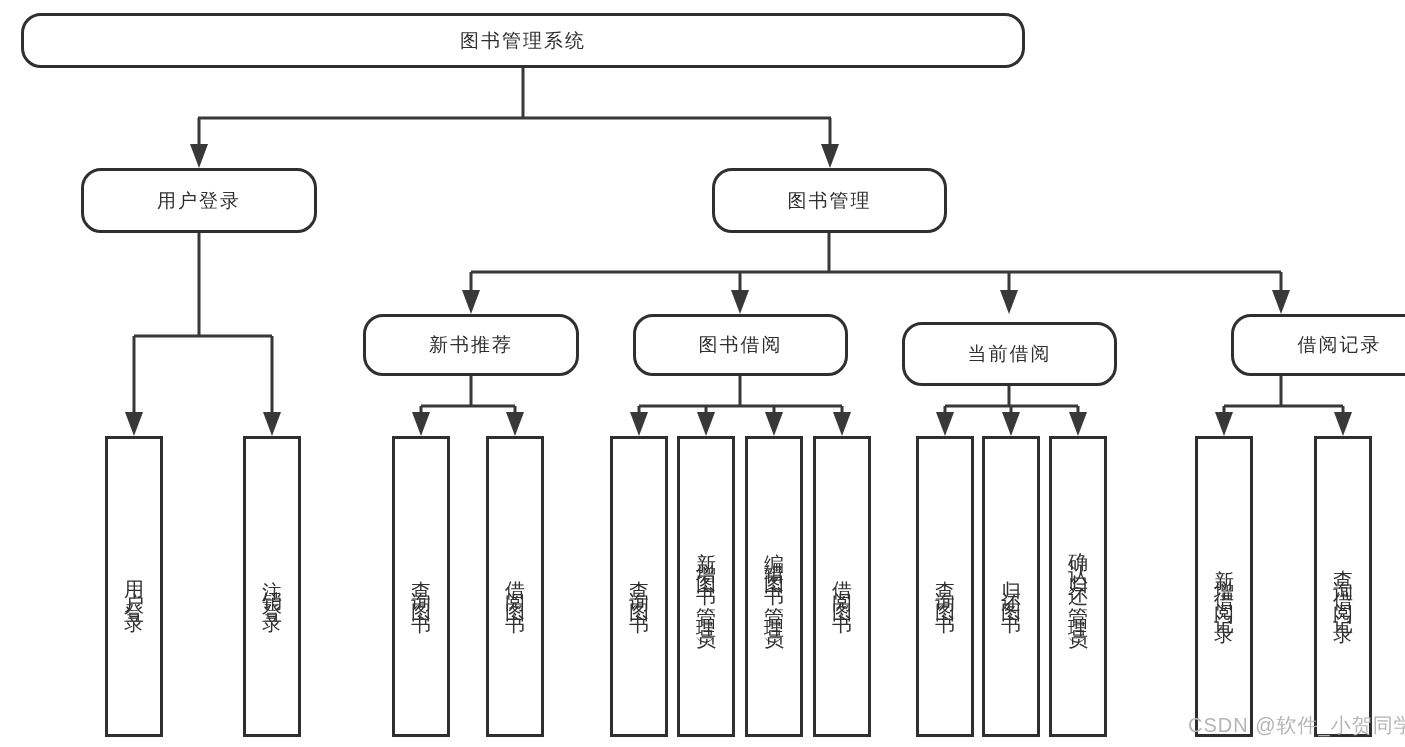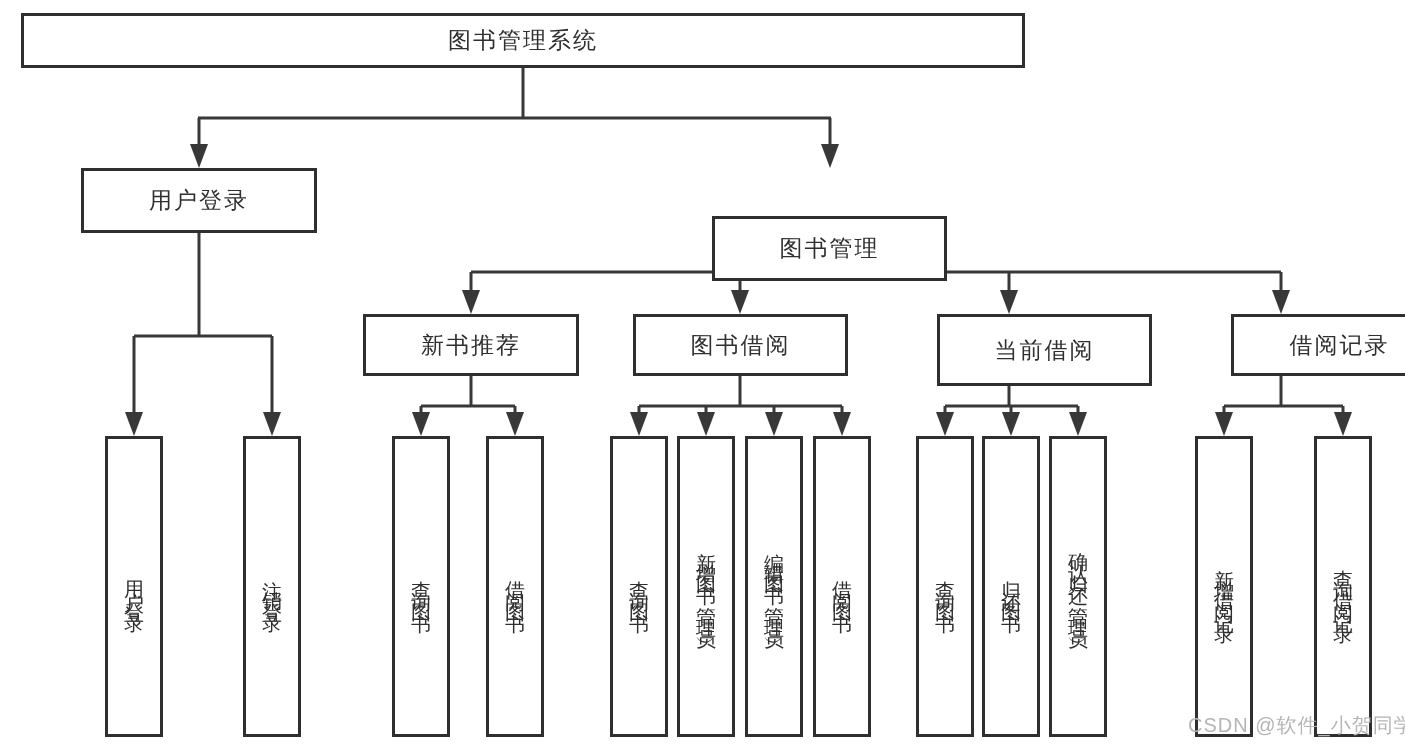--- a/index.html
+++ b/index.html
@@ -9,21 +9,21 @@
     font-family:"Liberation Sans","DejaVu Sans",sans-serif;
   }
   svg.connectors { position:absolute; left:0; top:0; width:1405px; height:747px; }
   svg.connectors path { stroke:#383838; stroke-width:3; fill:none; }
   svg.connectors polygon { fill:#383838; stroke:none; }
   .box {
     position:absolute; box-sizing:border-box; background:#ffffff;
     border:3px solid #2f2f2f; display:flex; align-items:center; justify-content:center;
     color:#2f2f2f;
   }
-  .hbox { font-size:23px; letter-spacing:2px; white-space:nowrap; }
+  .hbox { font-size:19px; letter-spacing:2px; white-space:nowrap;border-radius:20px; }
   .vbox { width:58px; top:436px; height:301px; }
   .vbox span {
     writing-mode:vertical-rl; text-orientation:mixed;
     font-size:20px; letter-spacing:11px; line-height:1.05; color:#2f2f2f;
   }
   .watermark {
     position:absolute; left:1188px; top:712px;
     font-size:20px; color:#b5b5b5; letter-spacing:1px; white-space:nowrap;
   }
 </style>
@@ -71,25 +71,25 @@
     <g>
       <path d="M1281 376 V406 M1224 406 H1343 M1224 406 V416 M1343 406 V416"></path>
       <polygon points="1215,412 1233,412 1224,436"></polygon>
       <polygon points="1334,412 1352,412 1343,436"></polygon>
     </g>
   </svg>
 
   <div class="box hbox" style="left:21px; top:13px; width:1004px; height:55px;">图书管理系统</div>
 
   <div class="box hbox" style="left:81px; top:168px; width:236px; height:65px;">用户登录</div>
-  <div class="box hbox" style="left:712px; top:168px; width:235px; height:65px;margin-top:48px;">图书管理</div>
+  <div class="box hbox" style="left:712px; top:168px; width:235px; height:65px;">图书管理</div>
 
   <div class="box hbox" style="left:633px; top:314px; width:215px; height:62px;">图书借阅</div>
   <div class="box hbox" style="left:363px; top:314px; width:216px; height:62px;">新书推荐</div>
-  <div class="box hbox" style="left:902px; top:314px; width:215px; height:72px;margin-left:35px;">当前借阅</div>
+  <div class="box hbox" style="left:902px; top:322px; width:215px; height:64px;">当前借阅</div>
   <div class="box hbox" style="left:1231px; top:314px; width:217px; height:62px;">借阅记录</div>
 
   <div class="box vbox" style="left:105px;">
     <span>用户登录</span>
   </div>
   <div class="box vbox" style="left:243px;">
     <span>注销登录</span>
   </div>
 
   <div class="box vbox" style="left:392px;">

